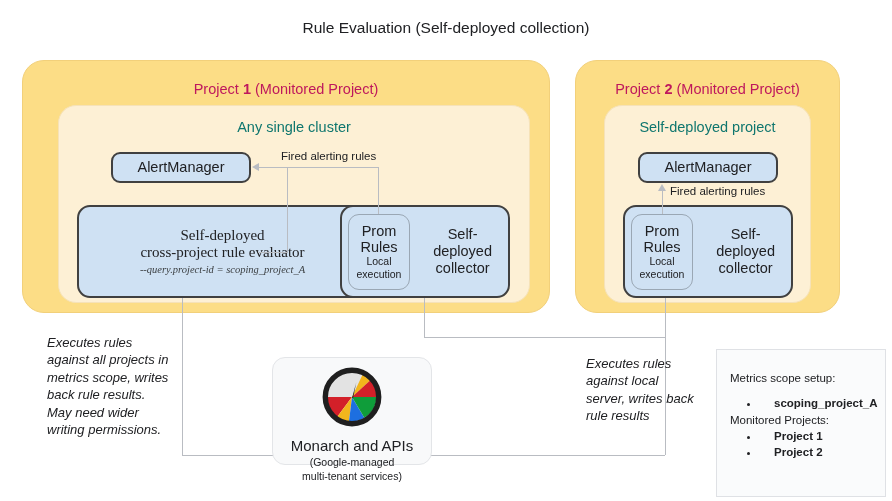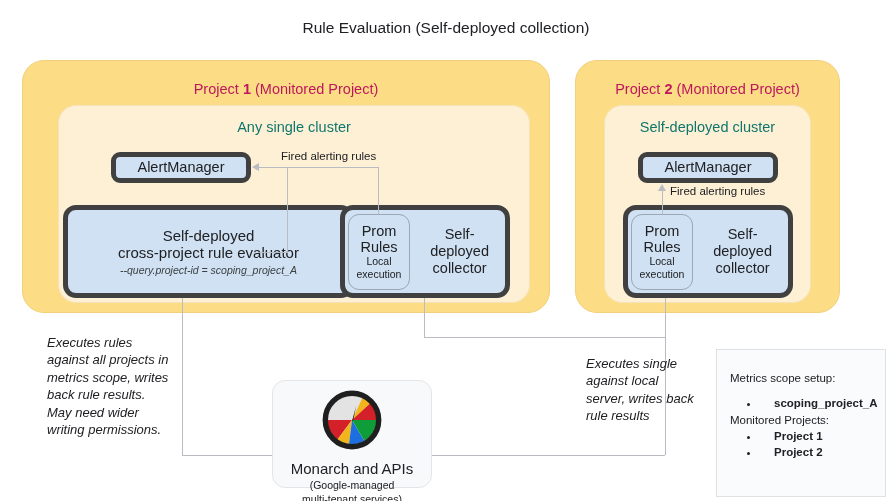--- a/index.html
+++ b/index.html
@@ -31,21 +31,21 @@
   .cluster-panel{
     background:#fdf0d5;border:1px solid #f6e2b8;border-radius:18px;
   }
   .cluster-title{
     position:absolute;left:0;top:13px;width:100%;text-align:center;
     font-size:14.5px;color:#0f766e;
   }
 
   
   .bluebox{
-    background:#cfe1f3;border:5px solid #404040;border-radius:9px;
+    background:#cfe1f3;border:2px solid #404040;border-radius:9px;
     display:flex;align-items:center;justify-content:center;
     text-align:center;font-size:14.5px;color:#202124;line-height:1.18;
   }
   .bluebox.stack{flex-direction:column;}
   .bigbox{border-radius:13px;}
   .promrules{
     background:#cfe1f3;border:1px solid #9aa7b4;border-radius:11px;
     display:flex;flex-direction:column;align-items:center;justify-content:center;
     text-align:left;line-height:1.12;
   }
@@ -102,21 +102,21 @@
 </div>
 
 <div class="abs cluster-panel" style="left:58px;top:105px;width:472px;height:198px;">
   <div class="cluster-title">Any single cluster</div>
 </div>
 
 <div class="abs bluebox" style="left:111px;top:152px;width:140px;height:31px;">
   <span>AlertManager</span>
 </div>
 
-<div class="abs bluebox bigbox stack" style="left:63px;top:205px;width:291px;height:93px;">
+<div class="abs bluebox bigbox stack" style="left:77px;top:205px;width:291px;height:93px;font-family:Liberation Serif, serif;">
   <span class="evaluator-l1">Self-deployed</span>
   <span class="evaluator-l2">cross-project rule evaluator</span>
   <span class="evaluator-flag">--query.project-id = scoping_project_A</span>
 </div>
 
 <div class="abs bluebox bigbox" style="left:340px;top:205px;width:170px;height:93px;justify-content:flex-end;padding-right:16px;">
   <div style="display:flex;flex-direction:column;align-items:center;">
     <span class="collector-line">Self-</span>
     <span class="collector-line">deployed</span>
     <span class="collector-line">collector</span>
@@ -137,21 +137,21 @@
 <div class="abs arrow-left" style="left:252px;top:163px;"></div>
 <div class="abs edge-label" style="left:281px;top:150px;">Fired alerting rules</div>
 
 <div class="abs project-card" style="left:575px;top:60px;width:265px;height:253px;">
   <div class="project-title">
     <span>Project </span><b>2</b><span> (Monitored Project)</span>
   </div>
 </div>
 
 <div class="abs cluster-panel" style="left:604px;top:105px;width:207px;height:198px;">
-  <div class="cluster-title">Self-deployed cluster</div>
+  <div class="cluster-title">Self-deployed project</div>
 </div>
 
 <div class="abs bluebox" style="left:638px;top:152px;width:140px;height:31px;">
   <span>AlertManager</span>
 </div>
 
 <div class="abs bluebox bigbox" style="left:623px;top:205px;width:170px;height:93px;justify-content:flex-end;padding-right:16px;">
   <div style="display:flex;flex-direction:column;align-items:center;">
     <span class="collector-line">Self-</span>
     <span class="collector-line">deployed</span>
@@ -173,23 +173,23 @@
 <div class="abs vline" style="left:182px;top:298px;height:157px;"></div>
 
 <div class="abs vline" style="left:424px;top:298px;height:39px;"></div>
 <div class="abs hline" style="left:424px;top:337px;width:241px;"></div>
 
 <div class="abs vline" style="left:665px;top:298px;height:157px;"></div>
 
 <div class="abs hline" style="left:182px;top:455px;width:483px;"></div>
 
 <div class="abs annot" style="left:47px;top:334px;width:122px;">Executes rules against all projects in metrics scope, writes back rule results. May need wider writing permissions.</div>
-<div class="abs annot" style="left:586px;top:355px;width:108px;">Executes single against local server, writes back rule results</div>
-
-<div class="abs" id="monarch-card" style="left:272px;top:380px;width:160px;height:108px;">
+<div class="abs annot" style="left:586px;top:355px;width:108px;">Executes rules against local server, writes back rule results</div>
+
+<div class="abs" id="monarch-card" style="left:272px;top:357px;width:160px;height:108px;">
   <div style="margin-top:9px;">
     <svg width="60" height="60" viewBox="0 0 100 100" aria-hidden="true">
       <circle cx="50" cy="50" r="43" fill="#ffffff"></circle>
 
       <path d="M50 50 L9 50 A41 41 0 0 1 91 50 Z" fill="#e3e3e3"></path>
 
       <path d="M50 50 L67.5 12.9 A41 41 0 0 1 80.6 21.9 Z" fill="#f2b51c"></path>
 
       <path d="M50 50 L80.6 21.9 A41 41 0 0 1 91 50 Z" fill="#d32029"></path>
 

